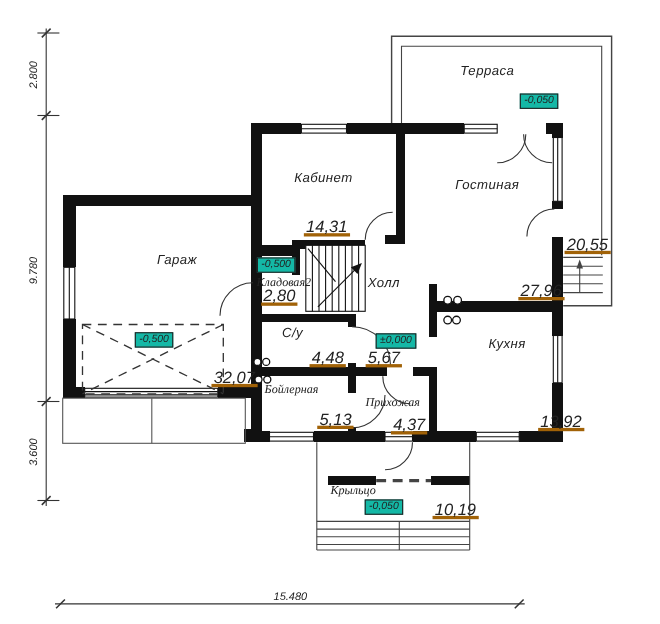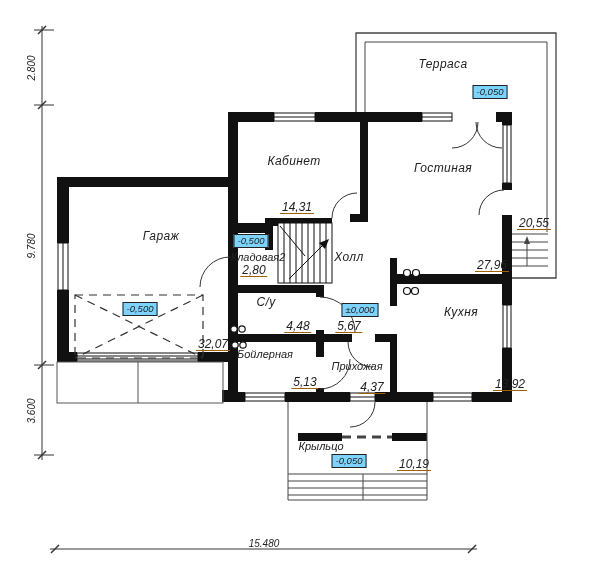--- a/index.html
+++ b/index.html
@@ -2,23 +2,23 @@
 <html><head>
 <meta charset="utf-8">
 <style>
   html,body{margin:0;padding:0;background:#fff;}
   #plan{position:relative;width:600px;height:567px;background:#fff;overflow:hidden;
         font-family:"Liberation Sans",sans-serif;color:#1a1a1a;}
   #plan svg{position:absolute;left:0;top:0;}
   .txt{position:absolute;transform:translate(-50%,-50%);white-space:nowrap;
        font-style:italic;color:#222;}
   .room-lbl{font-size:12px;letter-spacing:.4px;}
-  .room-lbl-sm{font-size:11px;}
-  .area{font-size:12px;border-bottom:1px solid #a16207;padding:0 2px 0px 2px;line-height:11px;}
-  .level{font-size:9.5px;border:1px solid #222;padding:0 3px;background:#7dd3fc;line-height:12px;}
+  .room-lbl-sm{font-size:11px;font-family:Liberation Serif, serif;}
+  .area{font-size:15px;border-bottom:3px solid #a16207;padding:0 2px 0px 2px;line-height:11px;}
+  .level{font-size:9.5px;border:1px solid #222;padding:0 3px;background:#14b8a6;line-height:12px;}
   .dim{font-size:10px;}
   .dim-v{transform:translate(-50%,-50%) rotate(-90deg);}
   #watermark{position:absolute;left:118px;top:214px;width:360px;
       font-family:"DejaVu Serif",serif;font-size:60px;font-weight:bold;letter-spacing:2px;
       color:rgba(255,255,255,0.08);-webkit-text-stroke:1.6px rgba(160,160,160,0.55);
       text-shadow:1px 1px 0 rgba(220,220,220,0.5);pointer-events:none;z-index:5;}
 </style>
 </head>
 <body>
 

